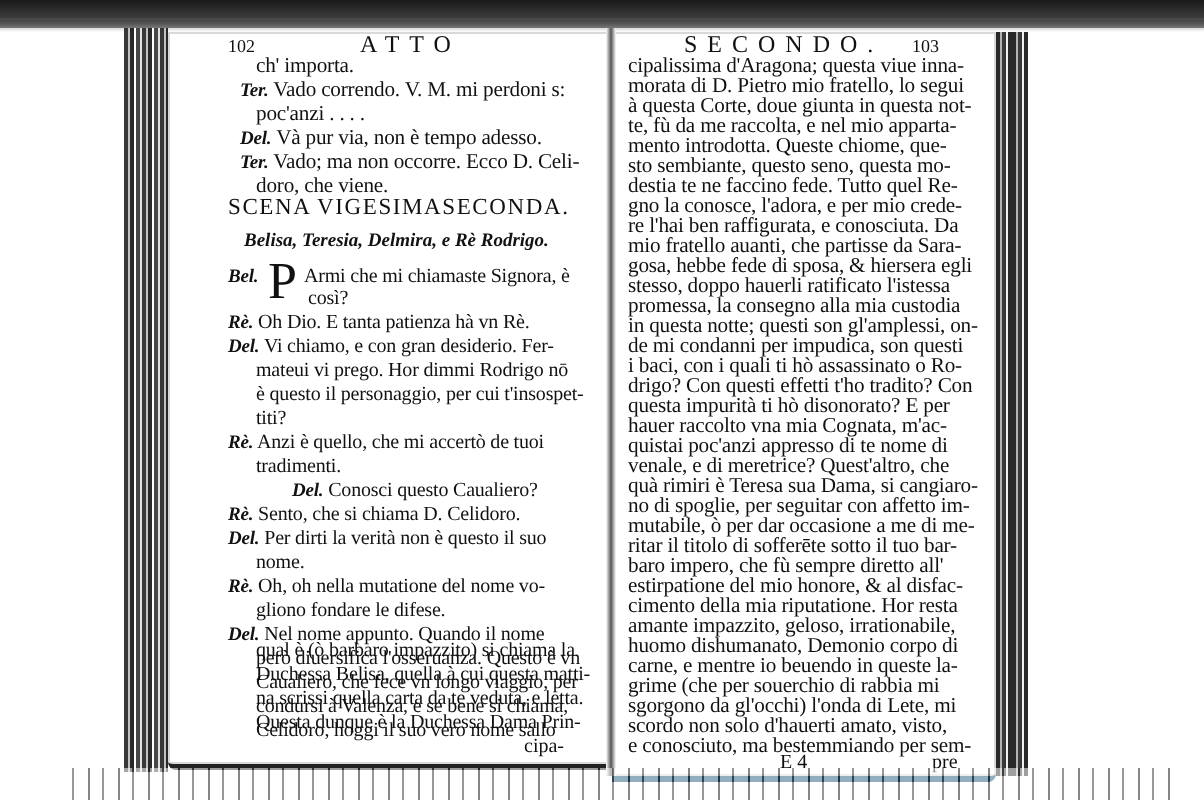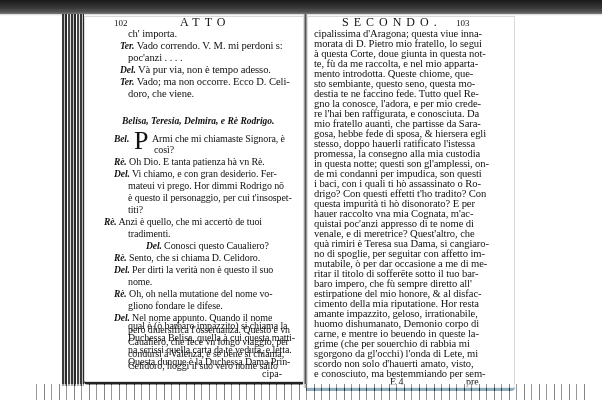--- a/index.html
+++ b/index.html
@@ -28,21 +28,20 @@
     opacity:0.9;
   }
   .fore-edge-right {
     position:absolute; left:498px; top:16px; width:16px; height:372px;
     background:repeating-linear-gradient(90deg,#111 0 2px,#aaa 2px 3px,#222 3px 5px,#eee 5px 6px,#111 6px 8px);
     opacity:0.9;
   }
   .page {
     position:absolute; background:#fff;
     box-shadow: inset 0 0 0 1px rgba(0,0,0,0.15);
-    padding-left: 17px;
   }
   .page-left { left:84px; top:16px; width:222px; height:366px; border-bottom:3px solid #222; border-radius:0 0 0 4px; }
   .page-right { left:306px; top:16px; width:192px; height:372px; border-bottom:3px solid #0c4a6e; border-radius:0 0 4px 0; }
   .gutter {
     position:absolute; left:303px; top:14px; width:5px; height:374px;
     background:linear-gradient(90deg,#fff,#555 50%,#fff);
   }
   .line { position:absolute; white-space:nowrap; font-size:10.6px; line-height:12px; letter-spacing:-0.1px; }
   .running-head { position:absolute; font-size:12px; letter-spacing:5px; }
   .folio { position:absolute; font-size:9px; }
@@ -65,33 +64,34 @@
 
   <div data-name="dialogue-continuation">
     <div class="line" style="left:44px;top:12px;"><span data-name="line-text">ch' importa.</span></div>
     <div class="line" style="left:36px;top:24px;"><span class="speaker" data-name="speaker-label">Ter.</span> <span data-name="line-text">Vado correndo. V. M. mi perdoni s:</span></div>
     <div class="line" style="left:44px;top:36px;"><span data-name="line-text">poc'anzi . . . .</span></div>
     <div class="line" style="left:36px;top:48px;"><span class="speaker" data-name="speaker-label">Del.</span> <span data-name="line-text">Và pur via, non è tempo adesso.</span></div>
     <div class="line" style="left:36px;top:60px;"><span class="speaker" data-name="speaker-label">Ter.</span> <span data-name="line-text">Vado; ma non occorre. Ecco D. Celi-</span></div>
     <div class="line" style="left:44px;top:72px;"><span data-name="line-text">doro, che viene.</span></div>
   </div>
 
+  <div class="scene-title" style="left:30px;top:82px;" data-name="scene-title">SCENA VIGESIMASECONDA.</div>
   <div class="characters" style="left:38px;top:100px;" data-name="character-list">Belisa, Teresia, Delmira, e Rè Rodrigo.</div>
 
   <div data-name="scene-dialogue">
     <div class="line" style="left:30px;top:117px;"><span class="speaker" data-name="speaker-label">Bel.</span></div>
     <span class="dropcap" style="left:50px;top:112px;" data-name="drop-cap">P</span>
     <div class="line" style="left:68px;top:117px;"><span data-name="line-text">Armi che mi chiamaste Signora, è</span></div>
     <div class="line" style="left:70px;top:128px;"><span data-name="line-text">così?</span></div>
     <div class="line" style="left:30px;top:140px;"><span class="speaker" data-name="speaker-label">Rè.</span> <span data-name="line-text">Oh Dio. E tanta patienza hà vn Rè.</span></div>
     <div class="line" style="left:30px;top:152px;"><span class="speaker" data-name="speaker-label">Del.</span> <span data-name="line-text">Vi chiamo, e con gran desiderio. Fer-</span></div>
     <div class="line" style="left:44px;top:164px;"><span data-name="line-text">mateui vi prego. Hor dimmi Rodrigo nō</span></div>
     <div class="line" style="left:44px;top:176px;"><span data-name="line-text">è questo il personaggio, per cui t'insospet-</span></div>
     <div class="line" style="left:44px;top:188px;"><span data-name="line-text">titi?</span></div>
-    <div class="line" style="left:20px;top:200px;"><span class="speaker" data-name="speaker-label">Rè.</span> <span data-name="line-text">Anzi è quello, che mi accertò de tuoi</span></div>
+    <div class="line" style="left:30px;top:200px;"><span class="speaker" data-name="speaker-label">Rè.</span> <span data-name="line-text">Anzi è quello, che mi accertò de tuoi</span></div>
     <div class="line" style="left:44px;top:212px;"><span data-name="line-text">tradimenti.</span></div>
     <div class="line" style="left:30px;top:224px;margin-left:32px;"><span class="speaker" data-name="speaker-label">Del.</span> <span data-name="line-text">Conosci questo Caualiero?</span></div>
     <div class="line" style="left:30px;top:236px;"><span class="speaker" data-name="speaker-label">Rè.</span> <span data-name="line-text">Sento, che si chiama D. Celidoro.</span></div>
     <div class="line" style="left:30px;top:248px;"><span class="speaker" data-name="speaker-label">Del.</span> <span data-name="line-text">Per dirti la verità non è questo il suo</span></div>
     <div class="line" style="left:44px;top:260px;"><span data-name="line-text">nome.</span></div>
     <div class="line" style="left:30px;top:272px;"><span class="speaker" data-name="speaker-label">Rè.</span> <span data-name="line-text">Oh, oh nella mutatione del nome vo-</span></div>
     <div class="line" style="left:44px;top:284px;"><span data-name="line-text">gliono fondare le difese.</span></div>
     <div class="line" style="left:30px;top:296px;"><span class="speaker" data-name="speaker-label">Del.</span> <span data-name="line-text">Nel nome appunto. Quando il nome</span></div>
     <div class="line" style="left:44px;top:308px;"><span data-name="line-text">però diuersifica l'osseruanza. Questo è vn</span></div>
     <div class="line" style="left:44px;top:320px;"><span data-name="line-text">Caualiero, che fece vn longo viaggio, per</span></div>

